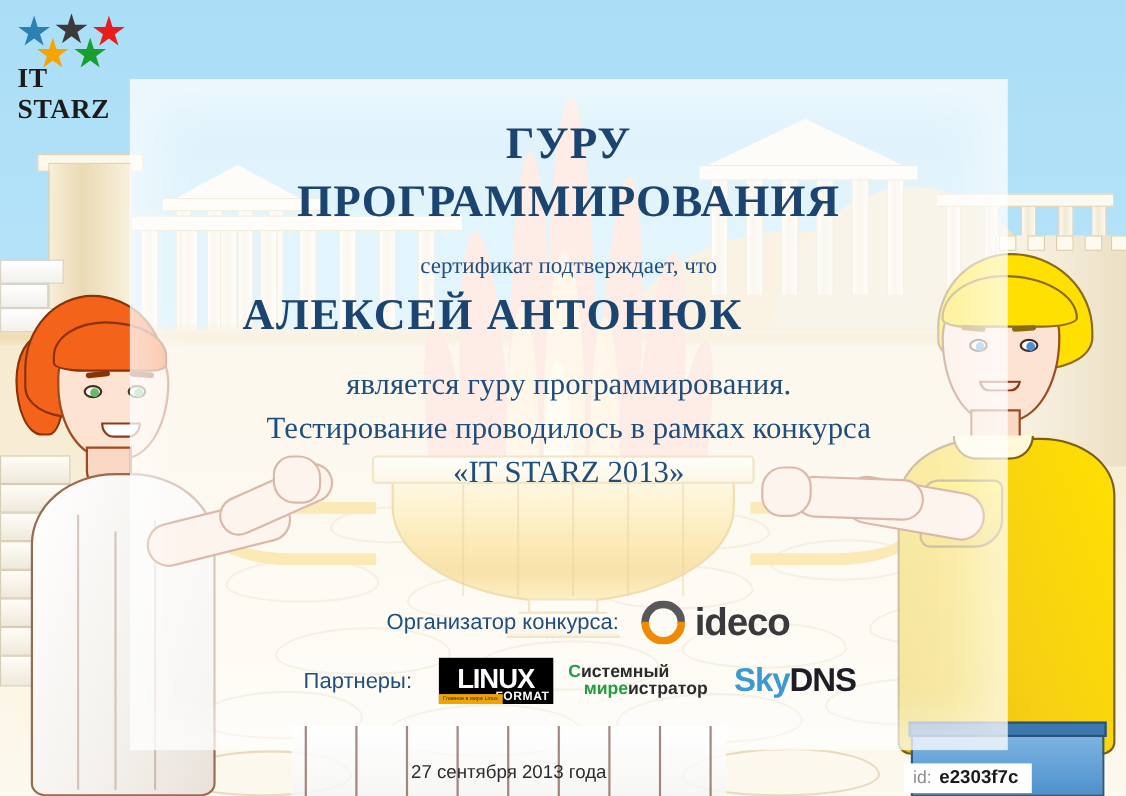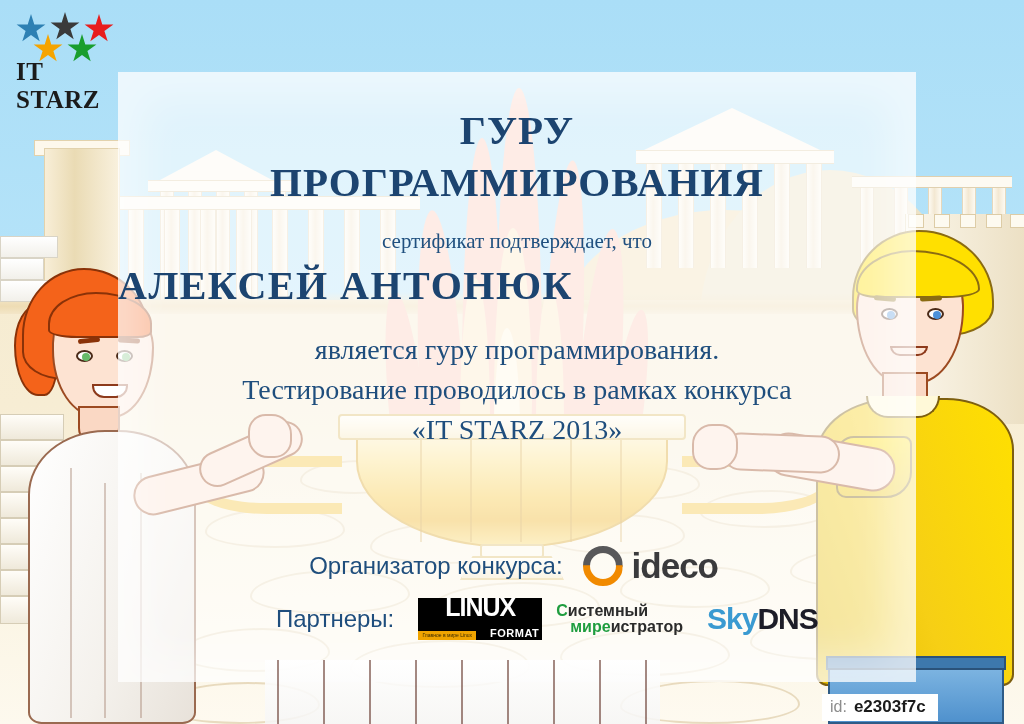--- a/index.html
+++ b/index.html
@@ -297,39 +297,40 @@
     color: #1c4470; line-height: 1.28;
   }
   .subtitle {
     position: absolute; left: 118px; top: 229px; width: 798px;
     text-align: center;
     font-family: "Liberation Serif", serif;
     font-size: 21px; color: #20507f;
   }
   .recipient {
     position: absolute; left: 118px; top: 262px; width: 660px;
+    text-align: center;
     font-family: "Liberation Serif", serif;
     font-weight: bold; font-size: 40px; letter-spacing: 1.5px;
     color: #1c4470;
   }
   .body-text {
     position: absolute; left: 118px; top: 330px; width: 798px;
     text-align: center;
     font-family: "Liberation Serif", serif;
     font-size: 28px; color: #1f4e7d; line-height: 1.42;
   }
 
   
   .org-row {
     position: absolute; left: 118px; top: 546px; width: 600px;
     display: flex; align-items: center; justify-content: flex-end; gap: 20px;
   }
   .org-label, .partners-label {
     font-family: "Liberation Sans", sans-serif;
-    font-size: 24px; color: #1f4e7d;
+    font-size: 20px; color: #1f4e7d;
   }
   .ideco { display: flex; align-items: center; gap: 9px; }
   .ideco-mark { position: relative; width: 40px; height: 40px; }
   .ideco-mark .ring {
     position: absolute; inset: 0; border-radius: 50%;
     border: 7px solid #58585a;
     clip-path: polygon(0 0, 100% 0, 100% 52%, 0 52%);
   }
   .ideco-mark .ring2 {
     position: absolute; inset: 0; border-radius: 50%;
@@ -345,22 +346,22 @@
     font-weight: bold; font-size: 35px; color: #3a3a3c; letter-spacing: -1px;
   }
 
   .partners-row {
     position: absolute; left: 118px; top: 598px; width: 798px;
     display: flex; align-items: center; gap: 14px;
   }
   .partners-label { margin-left: 158px; margin-right: 10px; }
 
   .lf-logo {
-    position: relative; width: 124px; height: 42px;
-    background: #000; display: flex; flex-direction: column; 
+    position: relative; width: 104px; height: 42px;
+    background: #000; display: flex; flex-direction: column; justify-content: center;
   }
   .lf-linux {
     color: #fff; font-family: "Liberation Sans", sans-serif;
     font-weight: bold; font-size: 25px; letter-spacing: -1px;
     text-align: center; line-height: 1; margin-top: -3px;
   }
   .lf-format {
     position: absolute; right: 3px; bottom: 1px;
     color: #fff; font-family: "Liberation Sans", sans-serif;
     font-weight: bold; font-size: 11px; letter-spacing: .5px;
@@ -662,19 +663,20 @@
     <span class="gstripe" style="left:12px;"></span>
     <span class="gstripe" style="left:58px;"></span>
     <span class="gstripe" style="left:104px;"></span>
     <span class="gstripe" style="left:150px;"></span>
     <span class="gstripe" style="left:196px;"></span>
     <span class="gstripe" style="left:242px;"></span>
     <span class="gstripe" style="left:288px;"></span>
     <span class="gstripe" style="left:334px;"></span>
     <span class="gstripe" style="left:380px;"></span>
   </div>
+  <div class="date-text">27 сентября 2013 года</div>
 
   <div class="id-box">
     <span class="id-label">id:</span>
     <span class="id-value">e2303f7c</span>
   </div>
 
 </div>
 
 </body></html>

